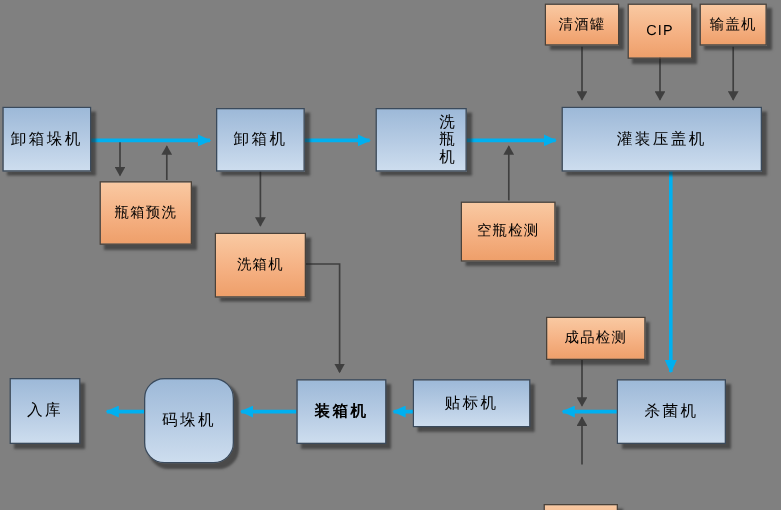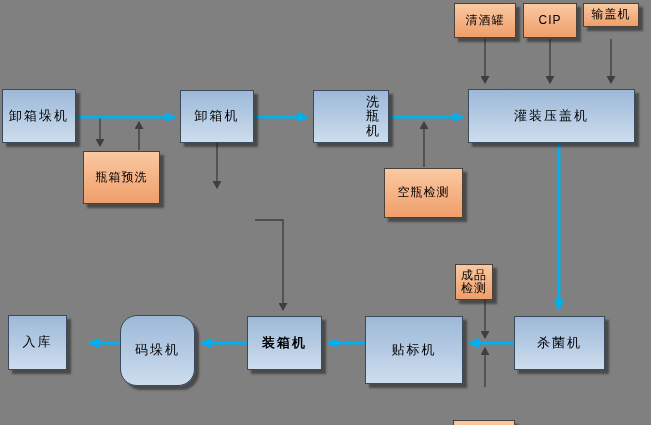--- a/index.html
+++ b/index.html
@@ -83,26 +83,27 @@
       <line x1="247" y1="343" x2="201" y2="343" marker-end="url(#mB)"></line>
       <line x1="120" y1="343" x2="89" y2="343" marker-end="url(#mB)"></line>
     </g>
   </svg>
 
   <div class="node process" style="left:180px; top:90px;  width:74px;  height:53px;">卸箱机</div>
   <div class="node process" style="left:2px;   top:89px;  width:74px;  height:54px;">卸箱垛机</div>
   <div class="node process" style="left:313px; top:90px;  width:76px;  height:53px;padding-left:45px;">洗瓶机</div>
   <div class="node process" style="left:468px; top:89px;  width:167px; height:54px;">灌装压盖机</div>
   <div class="node process" style="left:514px; top:316px; width:91px;  height:54px;">杀菌机</div>
-  <div class="node process" style="left:365px; top:316px; width:98px;  height:68px;">贴标机</div>
+  <div class="node process" style="left:344px; top:316px; width:98px;  height:40px;">贴标机</div>
   <div class="node process" style="left:247px; top:316px; width:75px;  height:54px;font-weight:bold;">装箱机</div>
   <div class="node process" style="left:120px; top:315px; width:75px;  height:71px;border-radius:17px;">码垛机</div>
   <div class="node process" style="left:8px;   top:315px; width:59px;  height:55px;">入库</div>
 
   <div class="node aux small" style="left:83px;  top:151px; width:77px; height:53px;">瓶箱预洗</div>
+  <div class="node aux small" style="left:179px; top:194px; width:76px; height:54px;">洗箱机</div>
   <div class="node aux small" style="left:454px; top:3px;   width:62px; height:35px;">清酒罐</div>
   <div class="node aux small" style="left:384px; top:168px; width:79px; height:50px;">空瓶检测</div>
-  <div class="node aux small" style="left:523px; top:3px;   width:54px; height:35px;">CIP</div>
-  <div class="node aux small" style="left:583px; top:3px;   width:56px; height:24px;">输盖机</div>
-  <div class="node aux small" style="left:455px; top:264px; width:38px; height:36px;">成品检测</div>
+  <div class="node aux small" style="left:523px; top:3px;   width:54px; height:46px;">CIP</div>
+  <div class="node aux small" style="left:583px; top:3px;   width:56px; height:35px;">输盖机</div>
+  <div class="node aux small" style="left:455px; top:264px; width:83px; height:36px;">成品检测</div>
   <div class="node aux small" style="left:453px; top:388px; width:62px; height:32px;margin-top:32px;">喷码</div>
 
 </div>
 
 </body></html>

